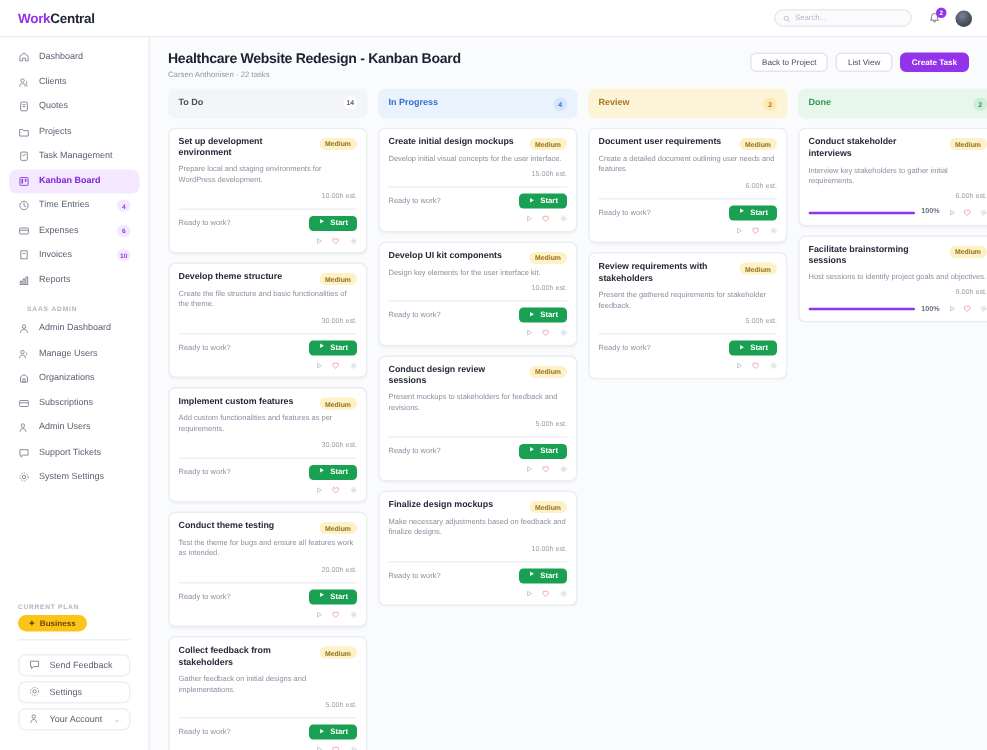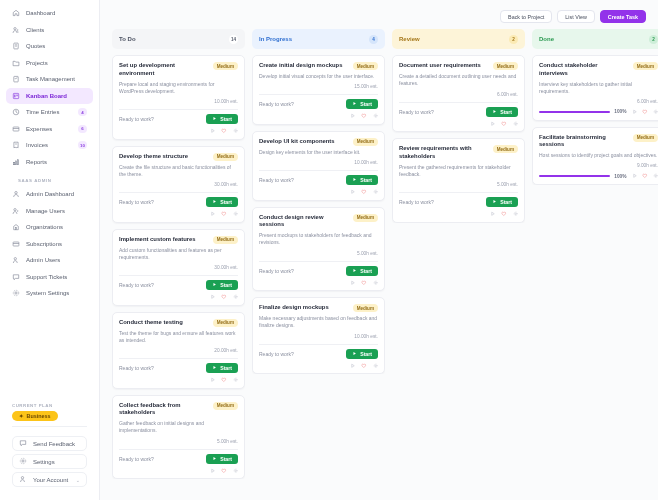--- a/index.html
+++ b/index.html
@@ -141,20 +141,42 @@
   .bar { flex: 1; height: 2.6px; border-radius: 2px; background: #ece7f6; overflow: hidden; }
   .bar > i { display: block; height: 100%; background: #9333ea; }
   .pct { font-size: 4.8px; color: #6d7283; font-weight: bold; }
   .progress-row .mini { margin-left: 1px; }
 </style>
 </head>
 <body>
 
 <div class="app">
 
+  <div class="topbar">
+    <div class="logo">
+      <span class="w">Work</span><span class="c">Central</span>
+    </div>
+    <div class="topbar-right">
+      <div class="search-box">
+        <svg width="5" height="5" viewBox="0 0 16 16">
+          <circle cx="7" cy="7" r="4.6" fill="none" stroke="#b3b7c4" stroke-width="1.6"></circle>
+          <line x1="10.4" y1="10.4" x2="14" y2="14" stroke="#b3b7c4" stroke-width="1.6" stroke-linecap="round"></line>
+        </svg>
+        <span class="ph">Search...</span>
+      </div>
+      <div class="bell-wrap">
+        <svg width="8" height="8" viewBox="0 0 16 16">
+          <path d="M8 2a4 4 0 0 0-4 4v3l-1.2 2h10.4L12 9V6a4 4 0 0 0-4-4z" fill="none" stroke="#6f7585" stroke-width="1.3" stroke-linejoin="round"></path>
+          <path d="M6.6 12.4a1.5 1.5 0 0 0 2.8 0" fill="none" stroke="#6f7585" stroke-width="1.3" stroke-linecap="round"></path>
+        </svg>
+        <span class="bell-badge">2</span>
+      </div>
+      <div class="avatar"></div>
+    </div>
+  </div>
 
   <div class="body">
 
     <div class="sidebar">
       <div class="nav">
 
         <div class="nav-item">
           <span class="ico">
               <svg width="8" height="8" viewBox="0 0 16 16">
                 <path d="M2.5 7L8 2.6 13.5 7v6.2h-3.6V9.6H6.1v3.6H2.5z" fill="none" stroke="#7a8090" stroke-width="1.2" stroke-linejoin="round"></path>
@@ -360,20 +382,24 @@
                 </svg></span>
             <span class="lbl">Your Account</span>
             <span class="chev">⌄</span>
           </div>
         </div>
       </div>
     </div>
 
     <div class="main">
       <div class="page-head">
+        <div>
+          <div class="page-title">Healthcare Website Redesign - Kanban Board</div>
+          <div class="page-sub">Carsen Anthonisen  ·  22 tasks</div>
+        </div>
         <div class="head-actions">
           <div class="btn">Back to Project</div>
           <div class="btn">List View</div>
           <div class="btn primary">Create Task</div>
         </div>
       </div>
 
       <div class="board" id="board">
           <div class="column">
             <div class="col-head todo">

